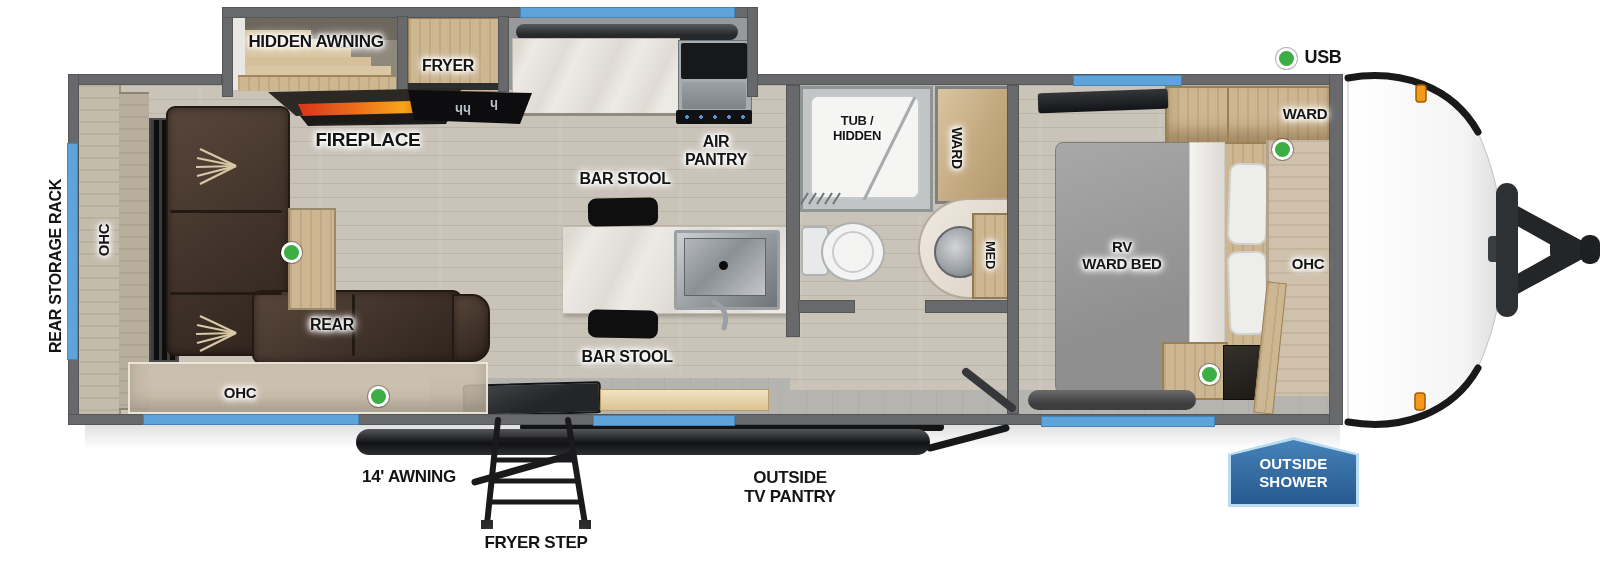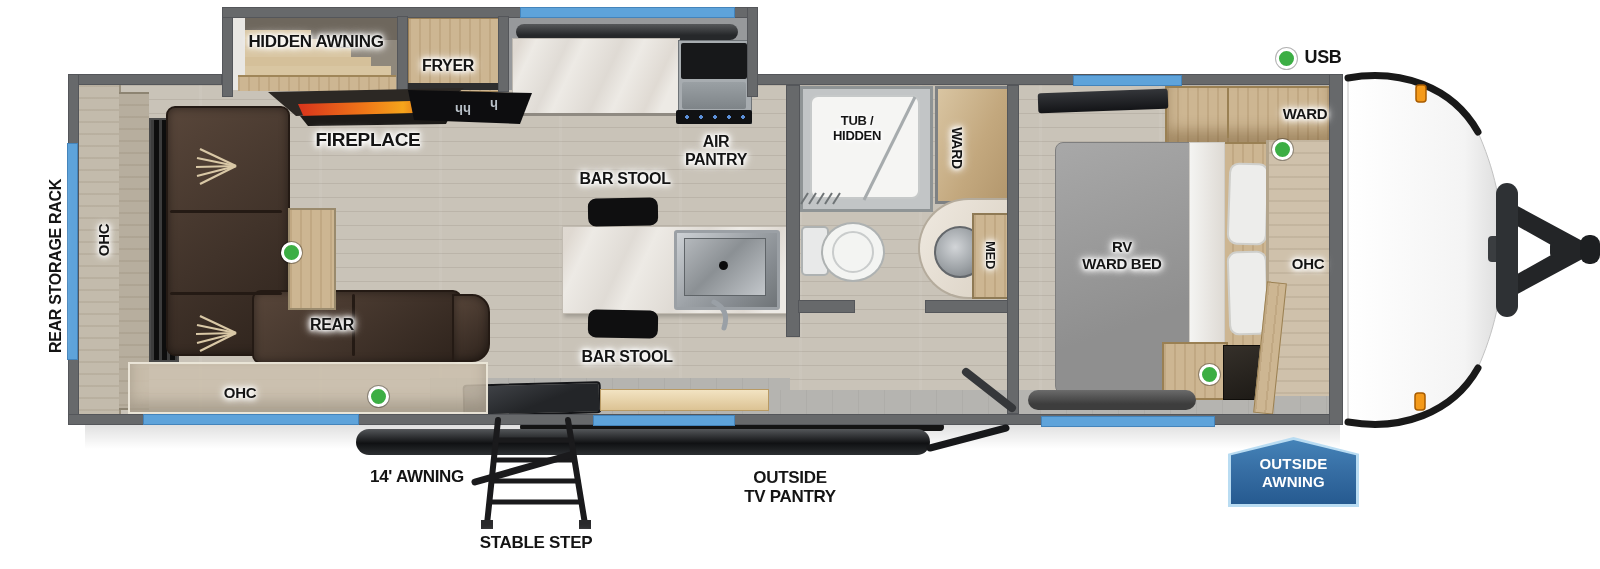--- a/index.html
+++ b/index.html
@@ -284,27 +284,27 @@
   <div class="lbl" style="left:1308px;top:264px;font-size:15px;">OHC</div>
   <div class="lbl" style="left:1122px;top:256px;font-size:15px;">
     <span>RV</span><br>
     <span>WARD BED</span>
   </div>
   <div class="lbl rm90" style="left:104px;top:240px;font-size:15px;">OHC</div>
   <div class="lbl" style="left:240px;top:393px;font-size:15px;">OHC</div>
   <div class="lbl" style="left:332px;top:325px;font-size:16px;">REAR</div>
   <div class="lbl rm90" style="left:56px;top:266px;font-size:16px;">REAR STORAGE RACK</div>
   <div class="lbl" style="left:1323px;top:57px;font-size:18px;">USB</div>
-  <div class="lbl" style="left:409px;top:477px;font-size:17px;margin-left:8px;">14' AWNING</div>
-  <div class="lbl" style="left:536px;top:543px;font-size:17px;">STABLE STEP</div>
+  <div class="lbl" style="left:409px;top:477px;font-size:17px;">14' AWNING</div>
+  <div class="lbl" style="left:536px;top:543px;font-size:17px;">FRYER STEP</div>
   <div class="lbl" style="left:790px;top:487px;font-size:17px;">
     <span>OUTSIDE</span><br>
     <span>TV PANTRY</span>
   </div>
 
   <div class="badge">
     <div class="badge-inner">
       <span>OUTSIDE</span>
-      <span>AWNING</span>
+      <span>SHOWER</span>
     </div>
   </div>
 
 </div>
 
 </body></html>

